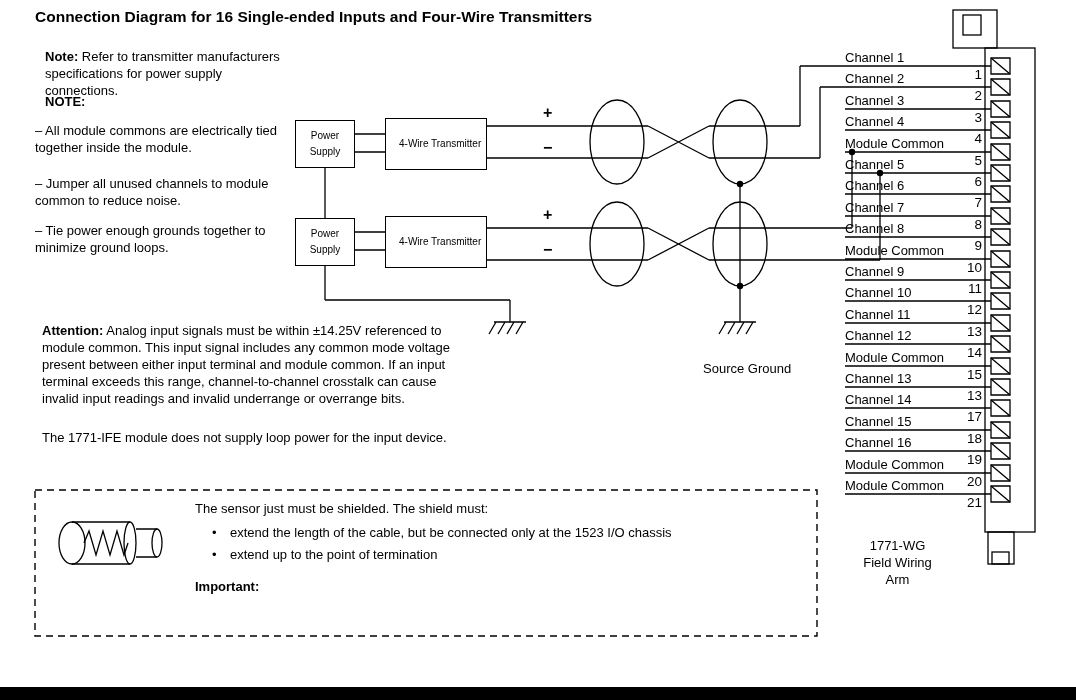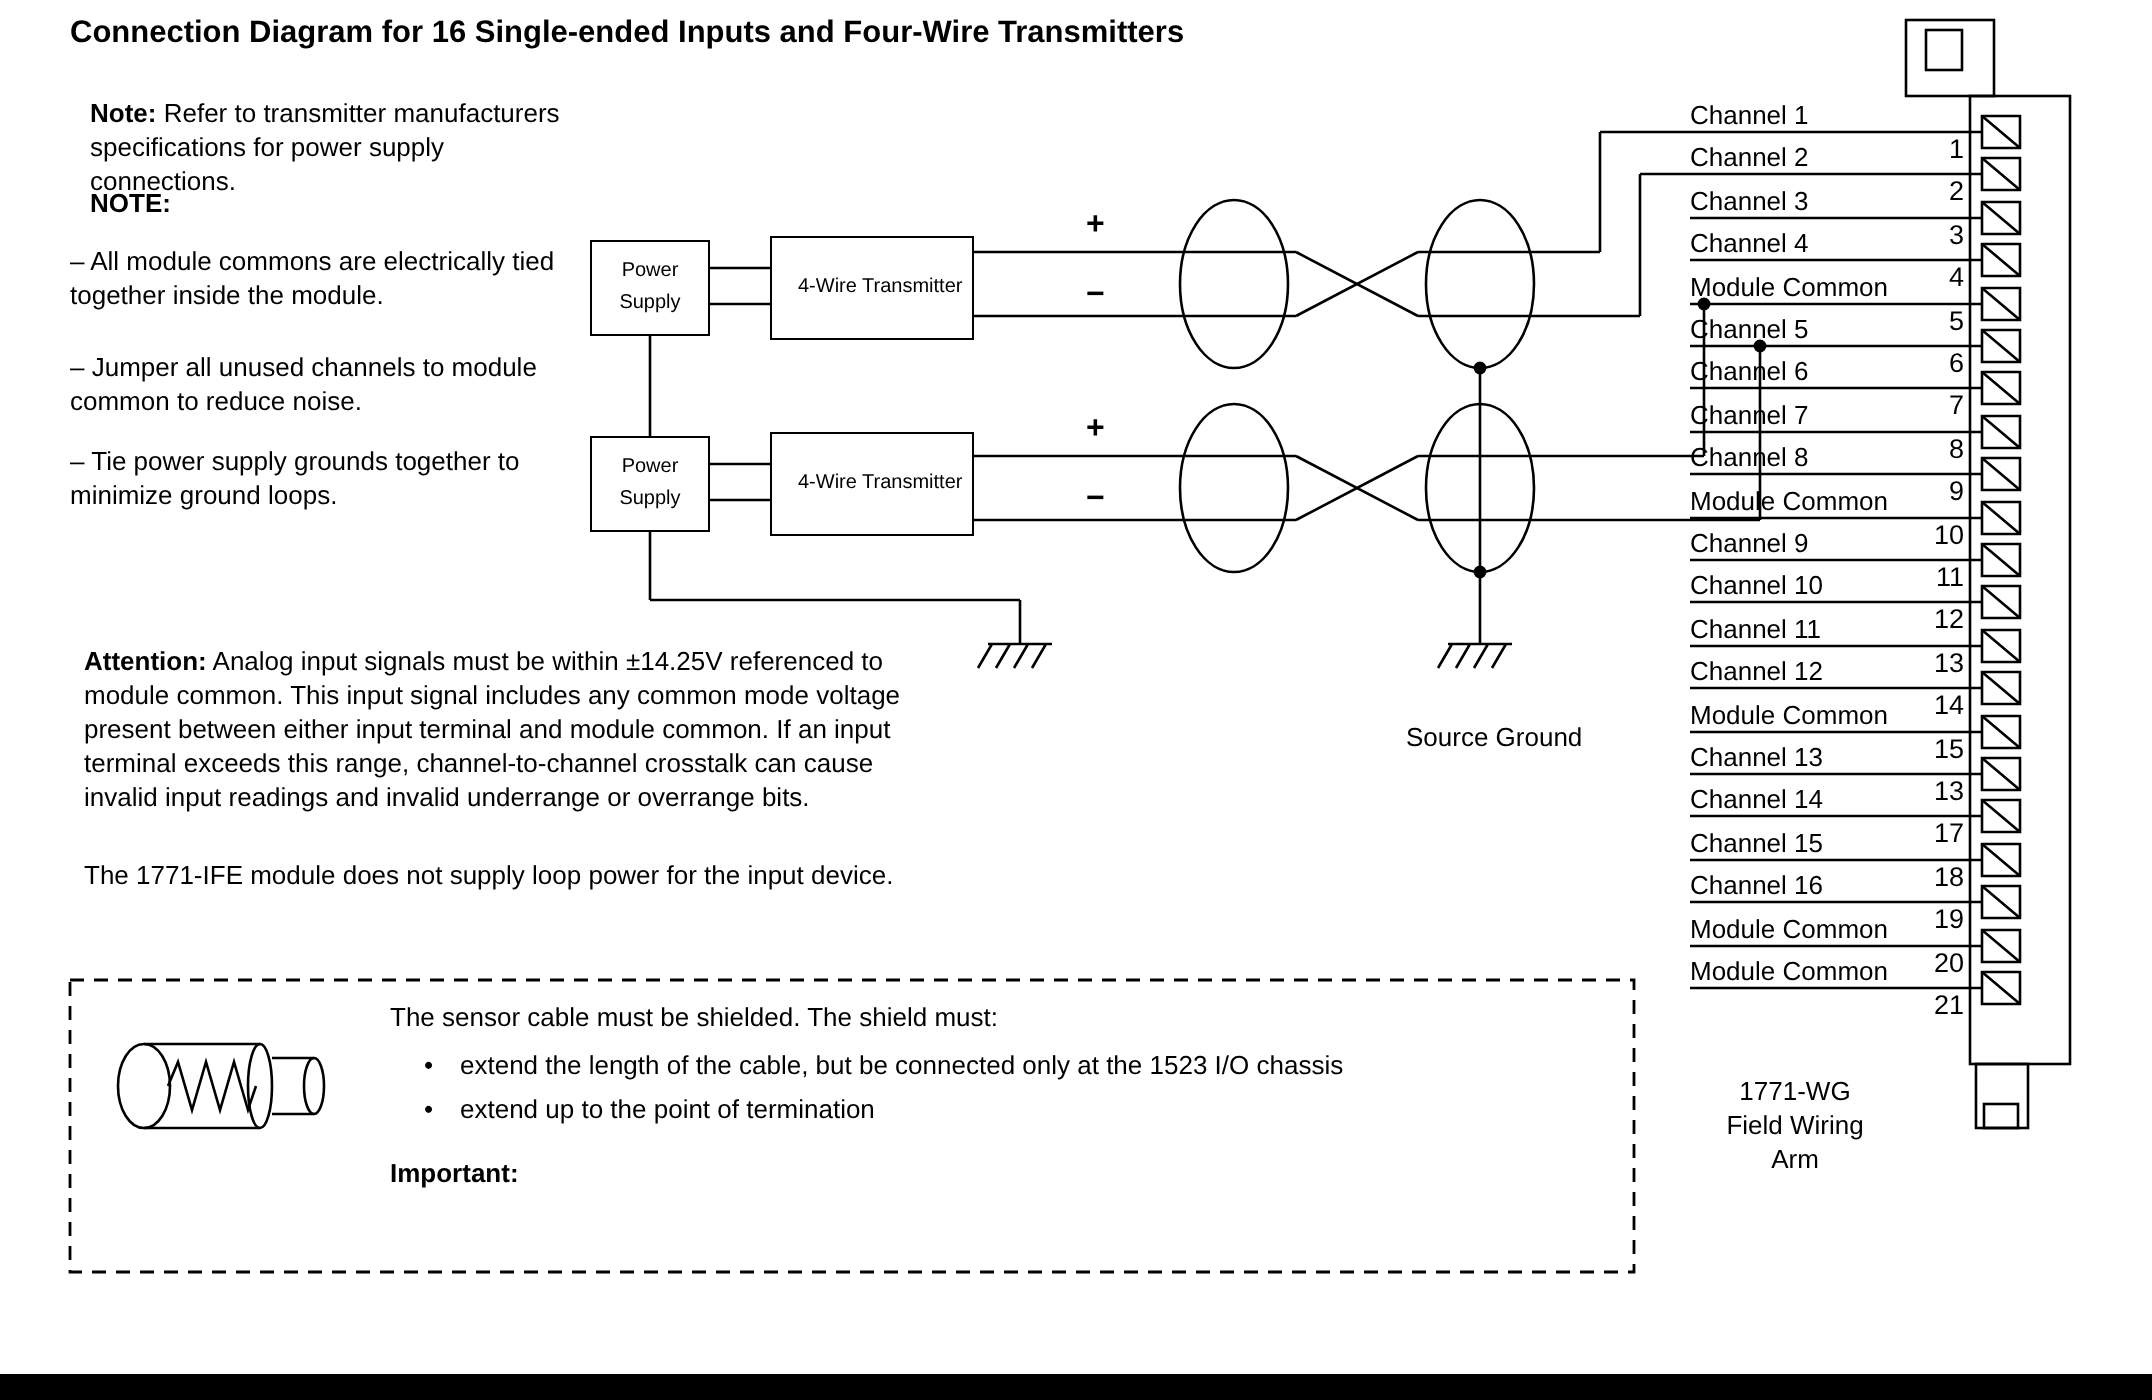--- a/index.html
+++ b/index.html
@@ -82,21 +82,21 @@
 
   <div class="abs txt note-block">
     <span class="b">Note:</span>
     <span>Refer to transmitter manufacturers specifications for power supply connections.</span>
   </div>
 
   <div class="abs txt b note-head">NOTE:</div>
 
   <div class="abs txt dash-item" style="top:122px">– All module commons are electrically tied together inside the module.</div>
   <div class="abs txt dash-item" style="top:175px">– Jumper all unused channels to module common to reduce noise.</div>
-  <div class="abs txt dash-item" style="top:222px">– Tie power supply grounds together to minimize ground loops.</div>
+  <div class="abs txt dash-item" style="top:222px">– Tie power enough grounds together to minimize ground loops.</div>
 
   <div class="abs txt attn">
     <span class="b">Attention:</span>
     <span>Analog input signals must be within ±14.25V referenced to module common. This input signal includes any common mode voltage present between either input terminal and module common. If an input terminal exceeds this range, channel-to-channel crosstalk can cause invalid input readings and invalid underrange or overrange bits.</span>
   </div>
 
   <div class="abs txt loopline" style="top:429px">The 1771-IFE module does not supply loop power for the input device.</div>
 
   <div class="abs boxframe ps" style="left:295px;top:120px">Power Supply</div>
   <div class="abs boxframe tx" style="left:385px;top:118px">4-Wire Transmitter</div>
@@ -151,21 +151,21 @@
   <div class="abs tnum" style="top:409px">17</div>
   <div class="abs tnum" style="top:431px">18</div>
   <div class="abs tnum" style="top:452px">19</div>
   <div class="abs tnum" style="top:474px">20</div>
   <div class="abs tnum" style="top:495px">21</div>
 
   <div class="abs armline" style="top:538px">1771-WG</div>
   <div class="abs armline" style="top:555px">Field Wiring</div>
   <div class="abs armline" style="top:572px">Arm</div>
 
-  <div class="abs txt shield-intro">The sensor cable must be shielded.  The shield must:</div>
+  <div class="abs txt shield-intro">The sensor just must be shielded.  The shield must:</div>
   <div class="abs txt bullet-row" style="top:524px">
     <span class="glyph">•</span><span>extend the length of the cable, but be connected only at the 1523 I/O chassis</span>
   </div>
   <div class="abs txt bullet-row" style="top:546px">
     <span class="glyph">•</span><span>extend up to the point of termination</span>
   </div>
   <div class="abs txt b imp-label">Important:</div>
 
   <div class="abs" id="bottombar"></div>
 </div>

